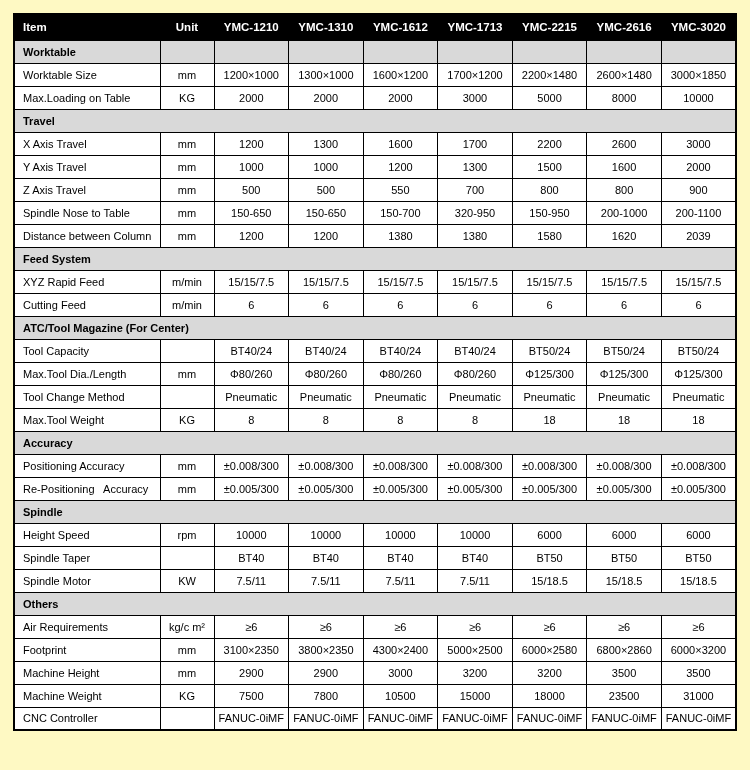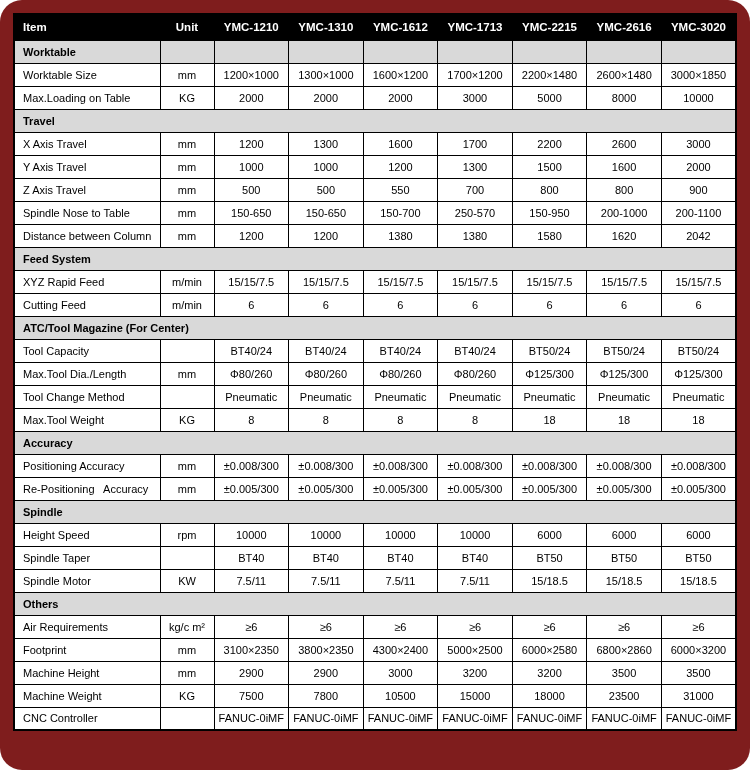--- a/index.html
+++ b/index.html
@@ -8,22 +8,21 @@
     background: #ffffff;
     width: 750px;
     height: 770px;
     font-family: "Liberation Sans", sans-serif;
     color: #000000;
   }
   .page {
     width: 750px;
     height: 770px;
     position: relative;
-    background: #7f1d1d;
-    border-radius: 22px;
+    background: #fef9c3;
   }
   table.spec {
     position: absolute;
     left: 13px;
     top: 13px;
     width: 724px;
     border-collapse: collapse;
     table-layout: fixed;
     border: 2px solid #000000;
     font-size: 11px;
@@ -174,35 +173,35 @@
           <td class="value-cell">800</td>
           <td class="value-cell">800</td>
           <td class="value-cell">900</td>
         </tr>
         <tr class="spec-row">
           <td class="item-cell">Spindle Nose to Table</td>
           <td class="unit-cell">mm</td>
           <td class="value-cell">150-650</td>
           <td class="value-cell">150-650</td>
           <td class="value-cell">150-700</td>
-          <td class="value-cell">250-570</td>
+          <td class="value-cell">320-950</td>
           <td class="value-cell">150-950</td>
           <td class="value-cell">200-1000</td>
           <td class="value-cell">200-1100</td>
         </tr>
         <tr class="spec-row">
           <td class="item-cell">Distance between Column</td>
           <td class="unit-cell">mm</td>
           <td class="value-cell">1200</td>
           <td class="value-cell">1200</td>
           <td class="value-cell">1380</td>
           <td class="value-cell">1380</td>
           <td class="value-cell">1580</td>
           <td class="value-cell">1620</td>
-          <td class="value-cell">2042</td>
+          <td class="value-cell">2039</td>
         </tr>
         <tr class="section-row">
           <td colspan="9">Feed System</td>
         </tr>
         <tr class="spec-row">
           <td class="item-cell">XYZ Rapid Feed</td>
           <td class="unit-cell">m/min</td>
           <td class="value-cell">15/15/7.5</td>
           <td class="value-cell">15/15/7.5</td>
           <td class="value-cell">15/15/7.5</td>

